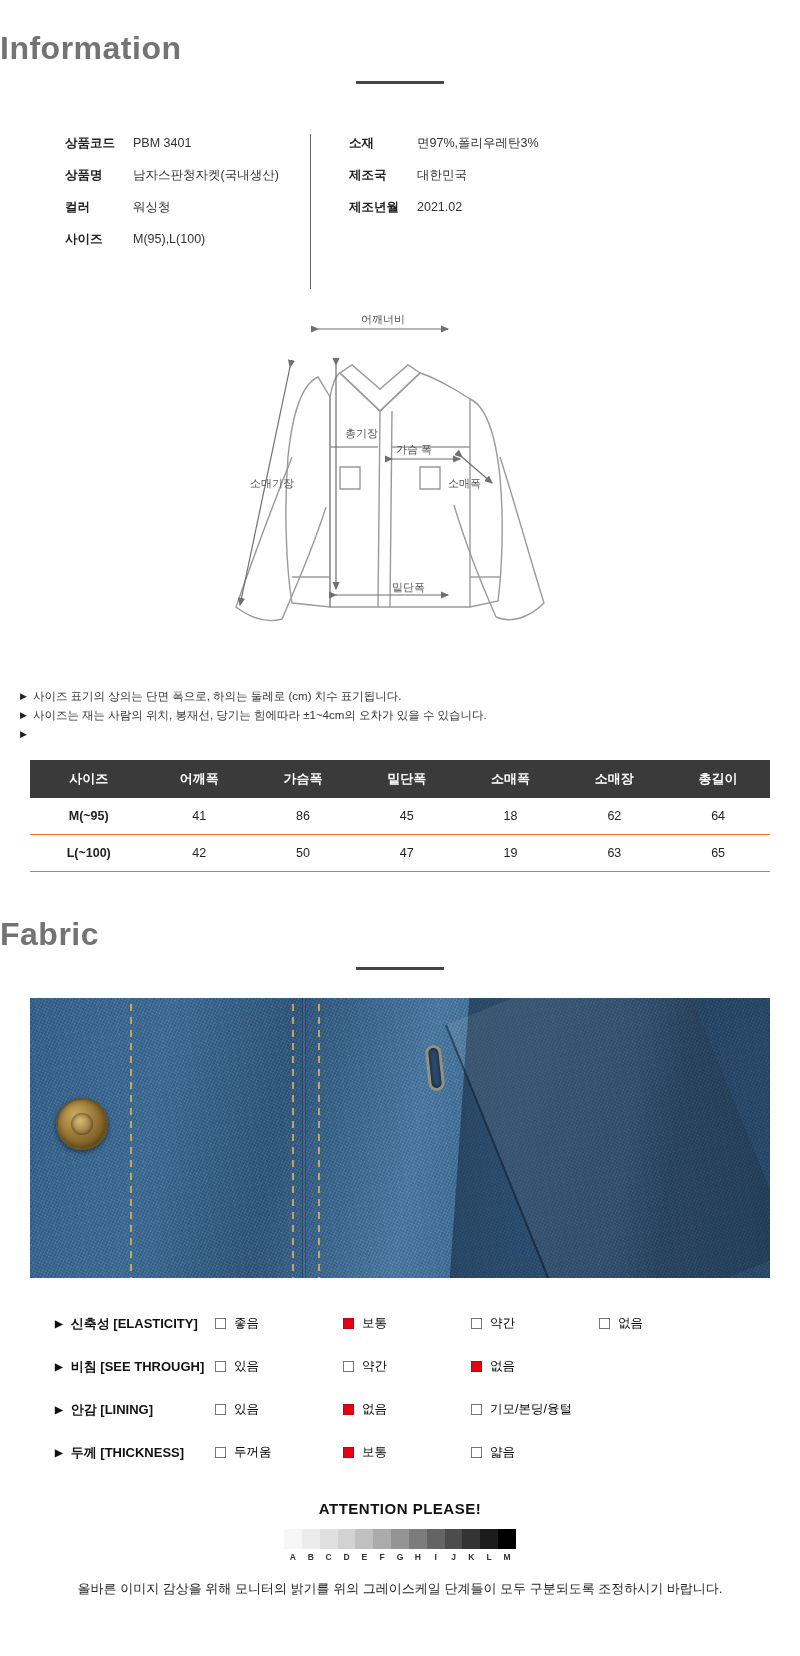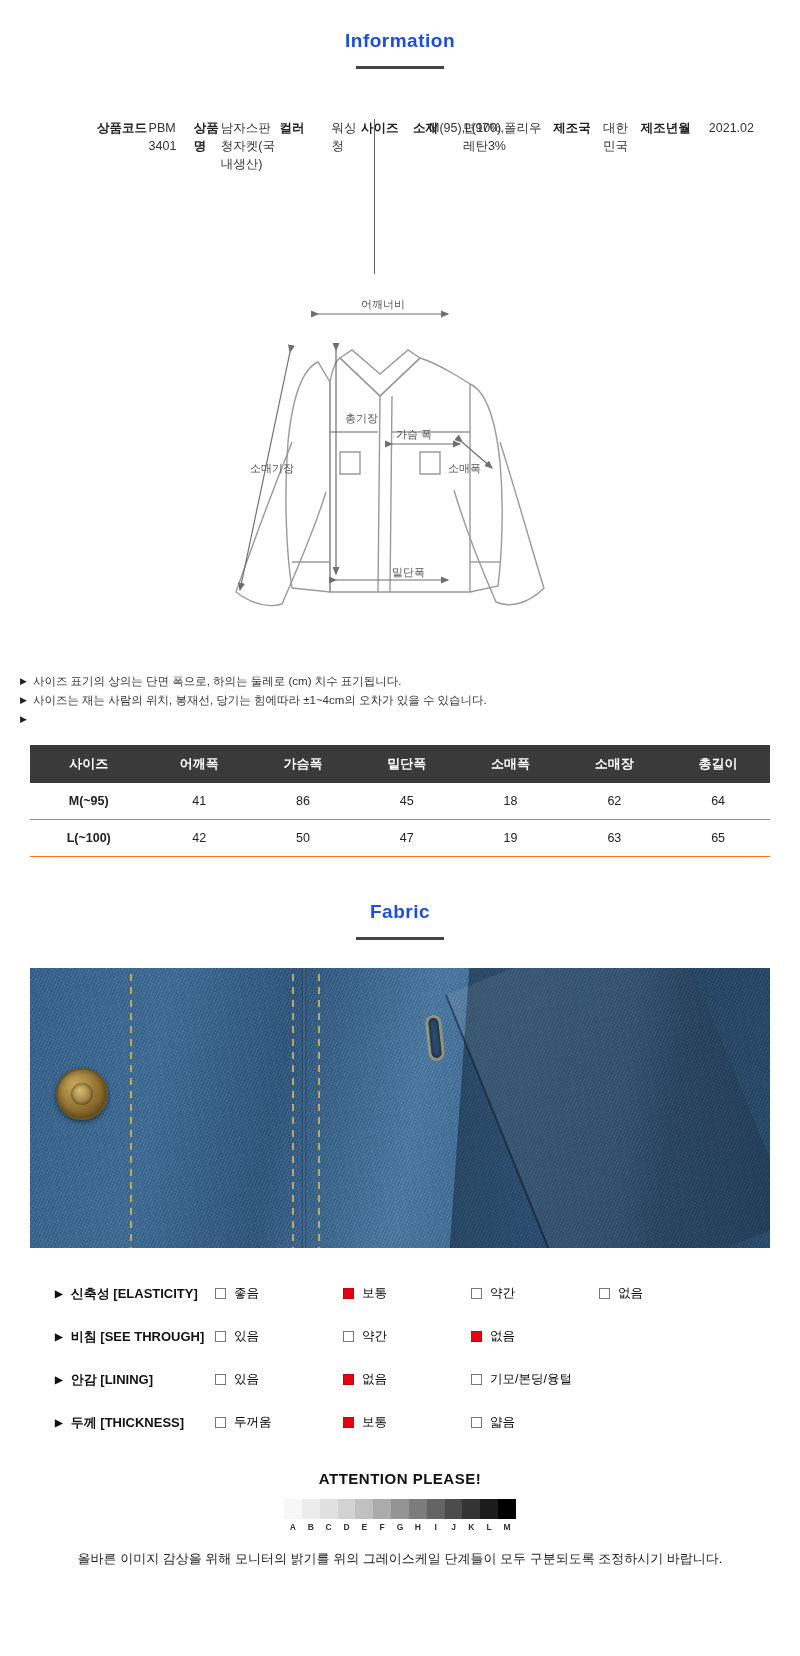--- a/index.html
+++ b/index.html
@@ -7,45 +7,44 @@
   body {
     width: 800px;
     background: #ffffff;
     font-family: "Liberation Sans", sans-serif;
     color: #222;
   }
   .page { width: 800px; position: relative; }
 
   
   .sec-title {
-    text-align: center;
-    font-size: 19px;
+    text-align: left;
+    font-size: 32px;
     font-weight: bold;
     letter-spacing: 0.5px;
-    color: #1d4ed8;
+    color: #737373;
     padding-top: 30px;
   }
   .sec-underline {
     width: 88px;
     height: 3px;
     background: #444;
     margin: 14px auto 0 auto;
   }
 
   
   .info-wrap {
     display: flex;
     padding: 50px 0 0 0;
     position: relative;
   }
   .info-col {
     display: flex;
-    flex-direction: row;
-    gap: 1px;
-    margin-left: 32px;
+    flex-direction: column;
+    gap: 14px;
   }
   .info-col.left { width: 310px; padding-left: 65px; }
   .info-col.right { width: 380px; padding-left: 38px; border-left: 1px solid #666; min-height: 155px; }
   .info-row { display: flex; font-size: 12.5px; line-height: 18px; }
   .info-label { width: 68px; font-weight: bold; color: #222; }
   .info-value { color: #333; }
 
   
   .diagram {
     width: 680px;

